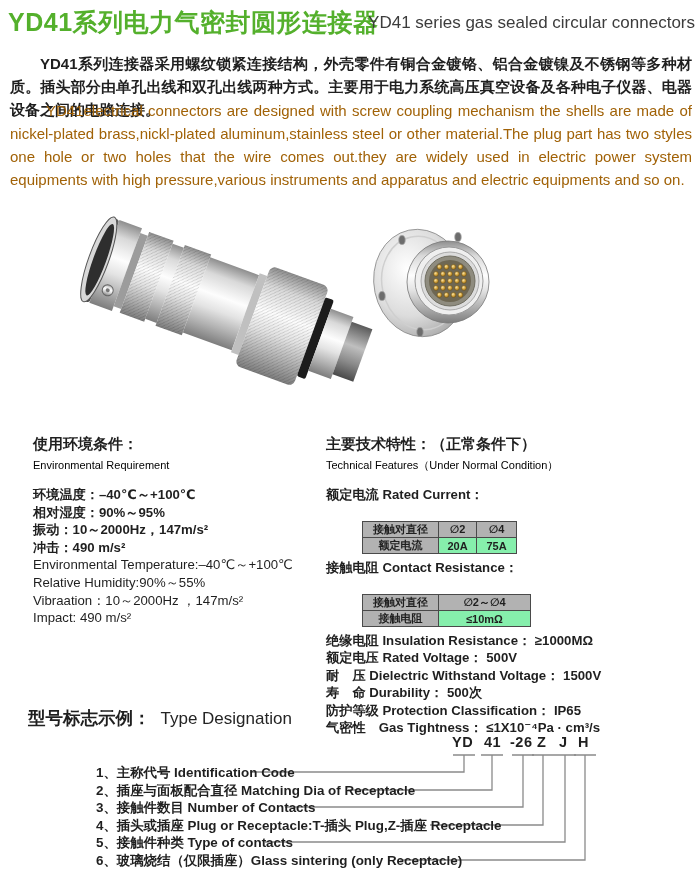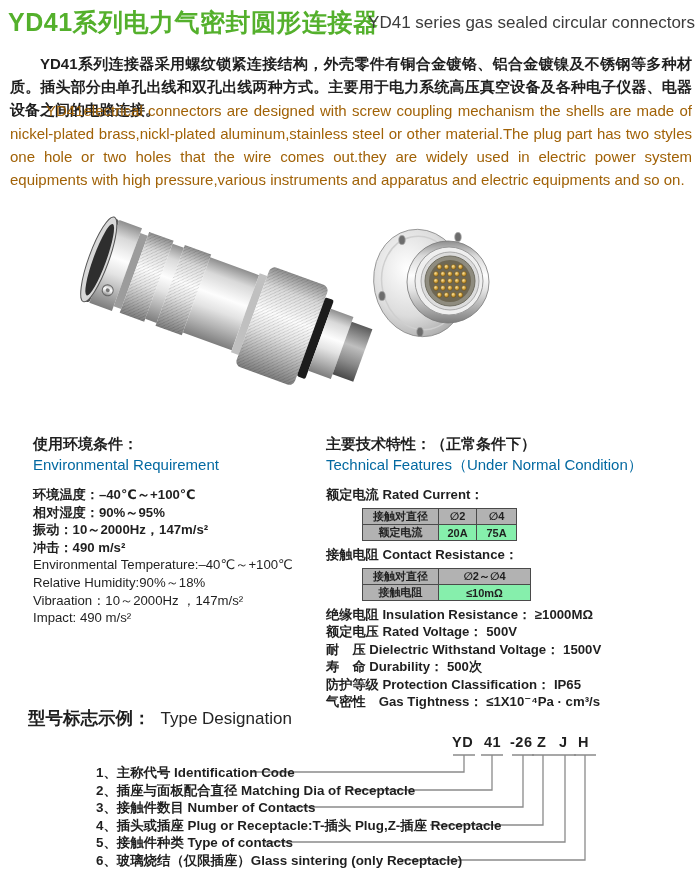--- a/index.html
+++ b/index.html
@@ -17,25 +17,25 @@
     position:absolute; right:5px; top:13px; font-size:17px; color:#3c3c3c; white-space:nowrap;
   }
   .para { position:absolute; left:10px; right:8px; text-align:justify; }
   .para.zh { top:52px; font-size:15px; font-weight:600; line-height:23px; text-indent:2em; }
   .para.en { top:99px; font-size:15px; line-height:23px; text-indent:2.4em; color:#a16207; }
   .photo-area { position:absolute; left:0; top:196px; width:700px; height:235px; }
   .col { position:absolute; top:432px; }
   .col.env { left:33px; width:288px; }
   .col.tech { left:326px; width:372px; }
   .h-zh { font-size:15px; font-weight:bold; line-height:23px; white-space:nowrap; }
-  .h-en { font-size:15px; line-height:20px; margin-bottom:11px; white-space:nowrap; color:#0369a1; }
+  .h-en { font-size:11px; line-height:20px; margin-bottom:11px; white-space:nowrap; color:#000000; }
   .spec { font-size:13.2px; line-height:17.6px; white-space:nowrap; }
   .spec.zhb { font-weight:bold; }
   .lbl { font-size:13.2px; font-weight:bold; line-height:18px; margin-top:1px; white-space:nowrap; }
-  table.minitab { border-collapse:collapse; margin:4px 0 5px 36px; }
+  table.minitab { border-collapse:collapse; margin:17px 0 5px 36px; }
   .minitab td {
     border:1px solid #4a4a4a; font-size:11px; font-weight:bold; text-align:center;
     padding:0 4px; height:15px; background:#86efac; white-space:nowrap;
   }
   .minitab td.hd { background:#b2b2b2; }
   .tline { font-size:13.2px; font-weight:600; line-height:17.4px; white-space:nowrap; }
   .typedes { position:absolute; left:0; top:700px; width:700px; height:176px; }
   .td-head { position:absolute; left:28px; top:6px; white-space:nowrap; }
   .td-head .zh { font-size:17.5px; font-weight:bold; }
   .td-head .en { font-size:17px; margin-left:10px; color:#242424; }
@@ -155,21 +155,21 @@
   </div>
 
   <section class="col env">
     <div class="h-zh">使用环境条件：</div>
     <div class="h-en">Environmental Requirement</div>
     <div class="spec zhb">环境温度：–40℃～+100℃</div>
     <div class="spec zhb">相对湿度：90%～95%</div>
     <div class="spec zhb">振动：10～2000Hz，147m/s²</div>
     <div class="spec zhb">冲击：490 m/s²</div>
     <div class="spec">Environmental Temperature:–40℃～+100℃</div>
-    <div class="spec">Relative Humidity:90%～18%</div>
+    <div class="spec">Relative Humidity:90%～55%</div>
     <div class="spec">Vibraation：10～2000Hz ，147m/s²</div>
     <div class="spec">Impact: 490 m/s²</div>
   </section>
 
   <section class="col tech">
     <div class="h-zh">主要技术特性：（正常条件下）</div>
     <div class="h-en">Technical Features（Under Normal Condition）</div>
 
     <div class="lbl">额定电流 Rated Current：</div>
     <table class="minitab">

